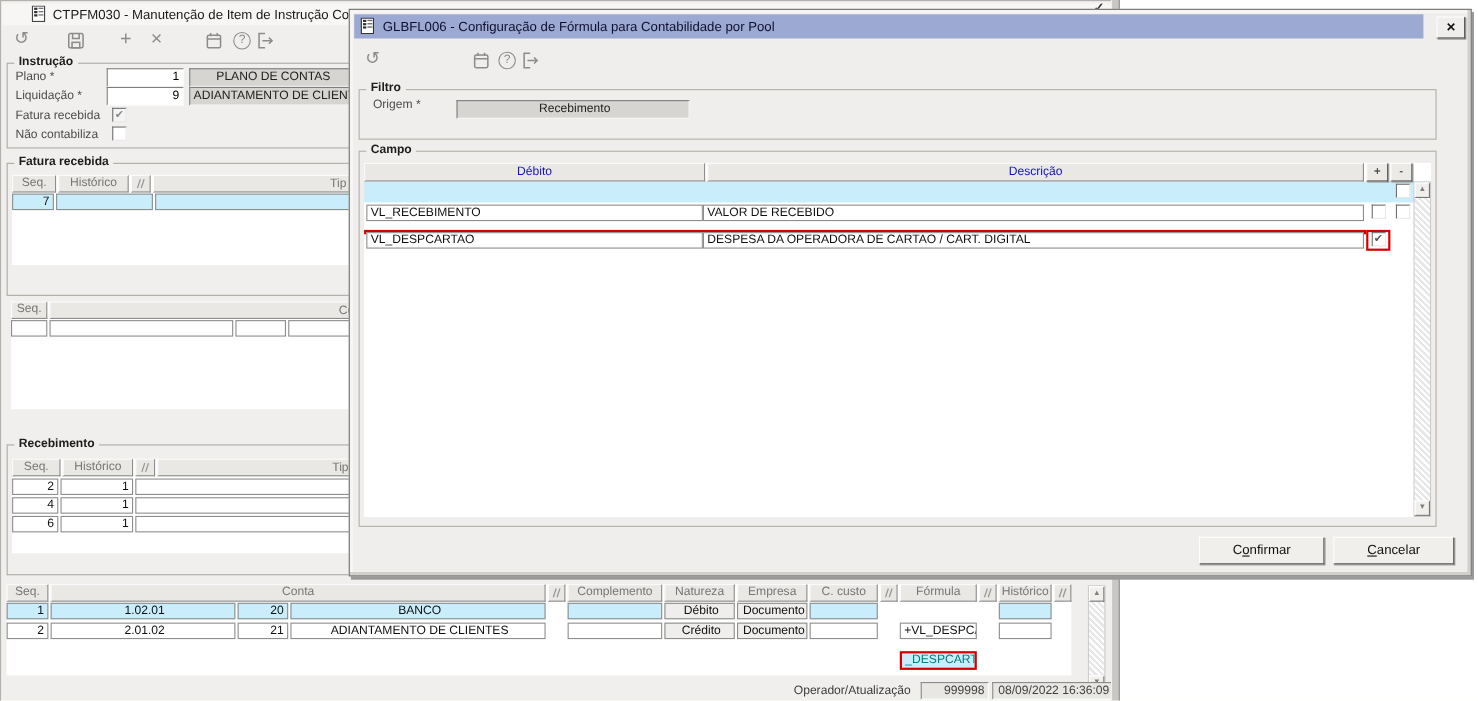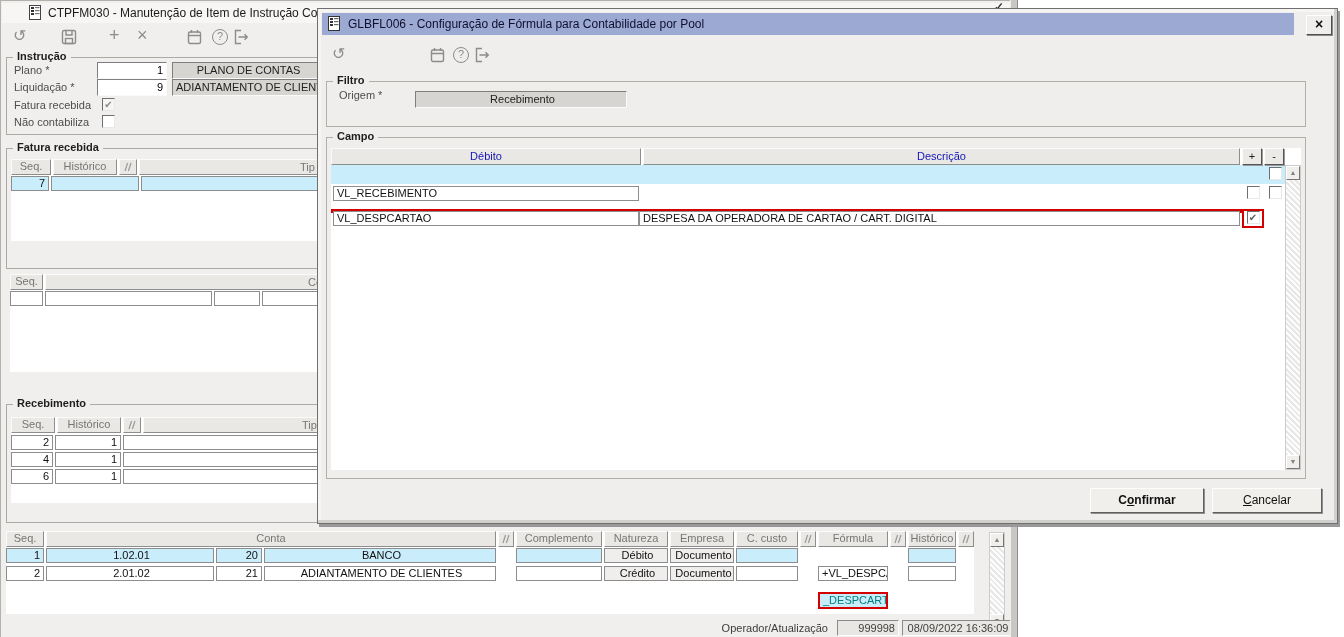--- a/index.html
+++ b/index.html
@@ -361,38 +361,39 @@
           </div>
           <div class="cbwrap">
             <span class="cb"></span>
           </div>
           <div style="width:15px;"></div>
         </div>
 
         <div class="c-row">
           <div class="rowmain" style="flex:1;">
             <div class="c-cell" style="width:306px;">VL_RECEBIMENTO</div>
+            <div class="c-cell" style="flex:1;">VALOR DE RECEBIDO</div>
           </div>
           <div class="cbwrap">
             <span class="cb"></span>
           </div>
           <div class="cbwrap">
             <span class="cb"></span>
           </div>
           <div style="width:15px;"></div>
         </div>
 
         <div class="sb" style="right:0; top:17px; bottom:0;">
           <span class="sb-btn" style="top:0;">▲</span>
           <span class="sb-btn" style="bottom:0;">▼</span>
         </div>
       </div>
     </div>
 
-    <div class="btn3d" style="left:772px; top:479px; width:114px; height:25px; line-height:22px;font-weight:bold;">
+    <div class="btn3d" style="left:772px; top:479px; width:114px; height:25px; line-height:22px;">
       <span>C</span><span class="u">o</span><span>nfirmar</span>
     </div>
     <div class="btn3d" style="left:894px; top:479px; width:110px; height:25px; line-height:22px;">
       <span class="u">C</span><span>ancelar</span>
     </div>
   </div>
 
 </div>
 
 </body></html>

